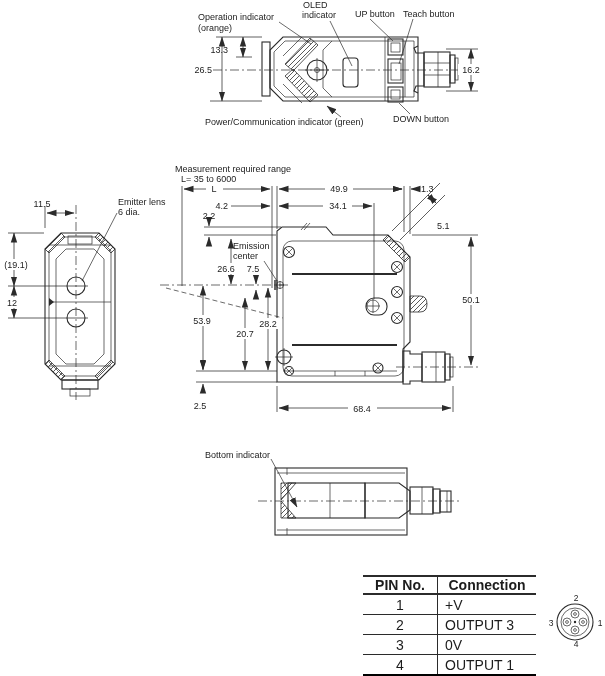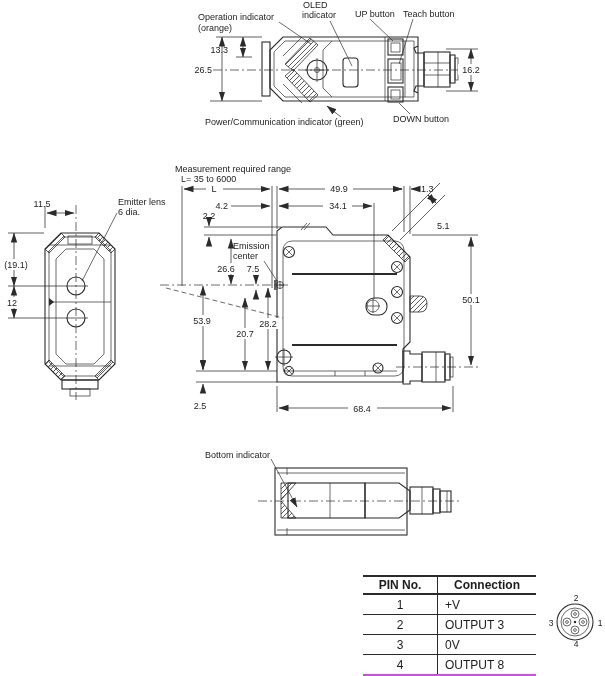--- a/index.html
+++ b/index.html
@@ -10,22 +10,22 @@
   .end{text-anchor:end;}
   .s{stroke:#2b2b2b;fill:none;stroke-width:1.1;}
   .thin{stroke:#2b2b2b;fill:none;stroke-width:0.7;}
   .thick{stroke:#2b2b2b;fill:none;stroke-width:1.9;}
   .dim{stroke:#2b2b2b;fill:none;stroke-width:0.75;}
   .cl{stroke:#2b2b2b;fill:none;stroke-width:0.7;stroke-dasharray:9 3 2 3;}
   .dash{stroke:#2b2b2b;fill:none;stroke-width:0.7;stroke-dasharray:5 3;}
   .hatchfill{fill:url(#hat);stroke:#2b2b2b;stroke-width:0.8;}
   .wbg{fill:#ffffff;stroke:none;}
   .pin-table-wrap{position:absolute;left:363px;top:575px;}
-  .pin-table-wrap table{border-collapse:collapse;font-size:12px;color:#1c1c1c;table-layout:fixed;
-     border-top:2px solid #2b2b2b;border-bottom:2px solid #d946ef;}
+  .pin-table-wrap table{border-collapse:collapse;font-size:14px;color:#1c1c1c;table-layout:fixed;
+     border-top:2px solid #2b2b2b;border-bottom:2px solid #000000;}
   .pin-table-wrap thead th{border-bottom:2px solid #2b2b2b;font-weight:bold;height:16px;padding:0;}
   .pin-table-wrap td{height:19px;padding:0;border-bottom:1px solid #2b2b2b;}
   .pin-table-wrap tr:last-child td{border-bottom:none;}
   .pin-table-wrap .col-pin{width:74px;text-align:center;border-right:1.3px solid #2b2b2b;}
   .pin-table-wrap .col-conn{width:91px;}
   .pin-table-wrap td.col-conn{padding-left:7px;text-align:left;}
 </style>
 </head>
 <body>
 
@@ -310,17 +310,17 @@
       <tr>
         <td class="col-pin">2</td>
         <td class="col-conn">OUTPUT 3</td>
       </tr>
       <tr>
         <td class="col-pin">3</td>
         <td class="col-conn">0V</td>
       </tr>
       <tr>
         <td class="col-pin">4</td>
-        <td class="col-conn">OUTPUT 8</td>
+        <td class="col-conn">OUTPUT 1</td>
       </tr>
     </tbody>
   </table>
 </div>
 
 </body></html>

